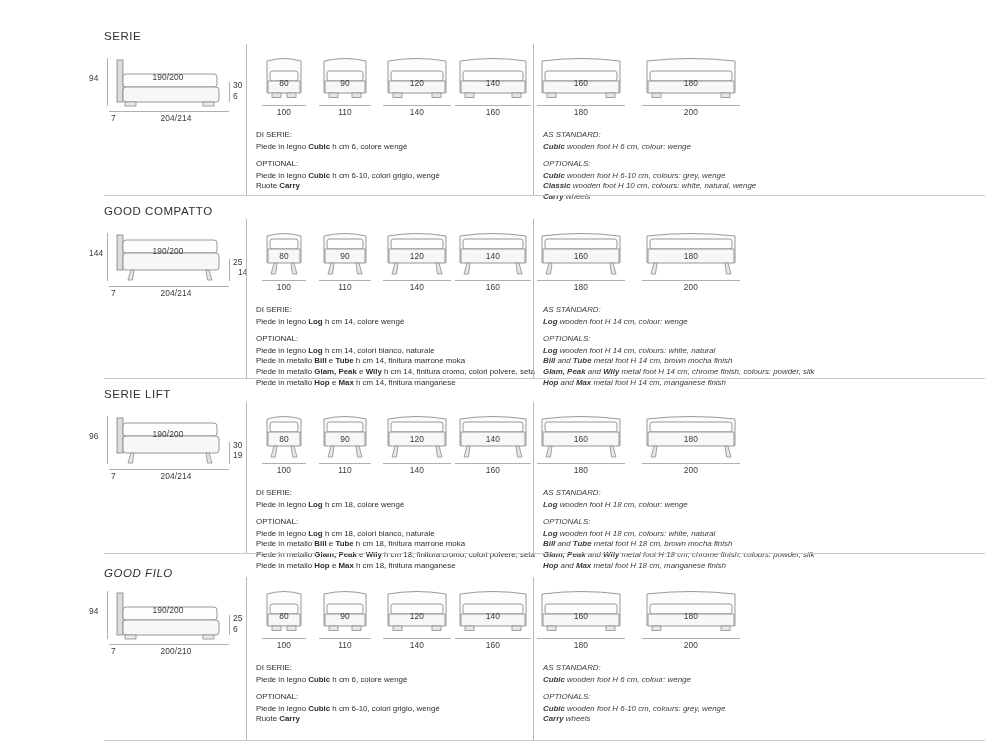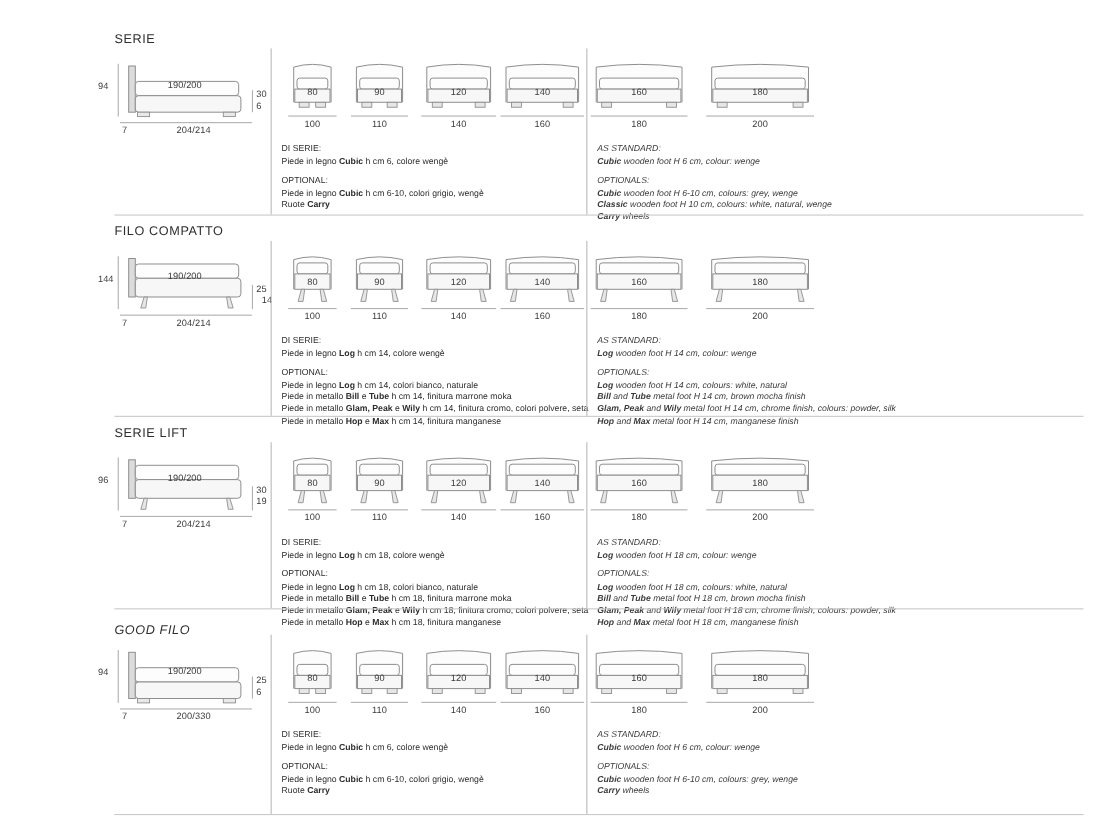--- a/index.html
+++ b/index.html
@@ -180,21 +180,21 @@
         <div class="hdr">OPTIONALS:</div>
         <div><b>Cubic</b> wooden foot H 6-10 cm, colours: grey, wenge</div>
         <div><b>Classic</b> wooden foot H 10 cm, colours: white, natural, wenge</div>
         <div><b>Carry</b> wheels</div>
       </div>
       <div class="vrule" style="left: 246px; top: 14px; height: 151px;"></div>
       <div class="vrule" style="left: 533px; top: 14px; height: 151px;"></div>
       <div class="hrule" style="left: 104px; top: 165px; width: 881px;"></div>
     </div>
     <div class="section" style="top: 205px; height: 183px;">
-      <div class="sec-title" style="top: 0px;">FILO COMPATTO</div>
+      <div class="sec-title" style="top: 0px;">GOOD COMPATTO</div>
       <div style="position: absolute; left: 113px; top: 28px;">
         <svg width="118" height="50" viewBox="0 0 118 50">
           <rect x="4" y="2" width="6" height="35" fill="#dcdcdc" stroke="#8d8d8d" stroke-width="0.9"></rect>
           <rect x="10" y="7" width="94" height="13" rx="3" fill="#fdfdfd" stroke="#8d8d8d" stroke-width="0.9"></rect>
           <rect x="10" y="20" width="96" height="17" rx="3" fill="#f7f7f7" stroke="#8d8d8d" stroke-width="0.9"></rect>
           <path d="M18 37 l-3 10 l4.5 0 l1.5 -10 z" fill="#e6e6e6" stroke="#8d8d8d" stroke-width="0.8"></path>
           <path d="M96 37 l3 10 l-4.5 0 l-1.5 -10 z" fill="#e6e6e6" stroke="#8d8d8d" stroke-width="0.8"></path>
         </svg>
       </div>
       <div class="ln v light" style="left: 107px; top: 28px; height: 48px;"></div>
@@ -430,21 +430,21 @@
         </svg>
       </div>
       <div class="ln v light" style="left: 107px; top: 28px; height: 48px;"></div>
       <div class="dim" style="left: 89px; top: 43px;">94</div>
       <div class="dim ctr" style="left: 168px; top: 42px;">190/200</div>
       <div class="ln v light" style="left: 229px; top: 52px; height: 20px;"></div>
       <div class="dim" style="left: 233px; top: 50px;">25</div>
       <div class="dim" style="left: 233px; top: 61px;">6</div>
       <div class="ln h light" style="left: 109px; top: 81px; width: 120px;"></div>
       <div class="dim" style="left: 111px; top: 83px;">7</div>
-      <div class="dim ctr" style="left: 176px; top: 83px;">200/330</div>
+      <div class="dim ctr" style="left: 176px; top: 83px;">200/210</div>
       <div style="position: absolute; left: 265px; top: 26px;">
         <svg width="38" height="46" viewBox="0 0 38 46">
           <path d="M2 37 L2 5 Q19 0 36 5 L36 37" fill="#fcfcfc" stroke="#8d8d8d" stroke-width="0.9"></path>
           <rect x="5" y="15" width="28" height="10" rx="2.5" fill="#fdfdfd" stroke="#8d8d8d" stroke-width="0.9"></rect>
           <rect x="3" y="25" width="32" height="12" fill="#f7f7f7" stroke="#8d8d8d" stroke-width="0.9"></rect>
           <rect x="7" y="37" width="9" height="4.5" fill="#e6e6e6" stroke="#8d8d8d" stroke-width="0.8"></rect>
           <rect x="22" y="37" width="9" height="4.5" fill="#e6e6e6" stroke="#8d8d8d" stroke-width="0.8"></rect>
         </svg>
       </div>
       <div class="dim ctr" style="left: 284px; top: 48px;">80</div>

